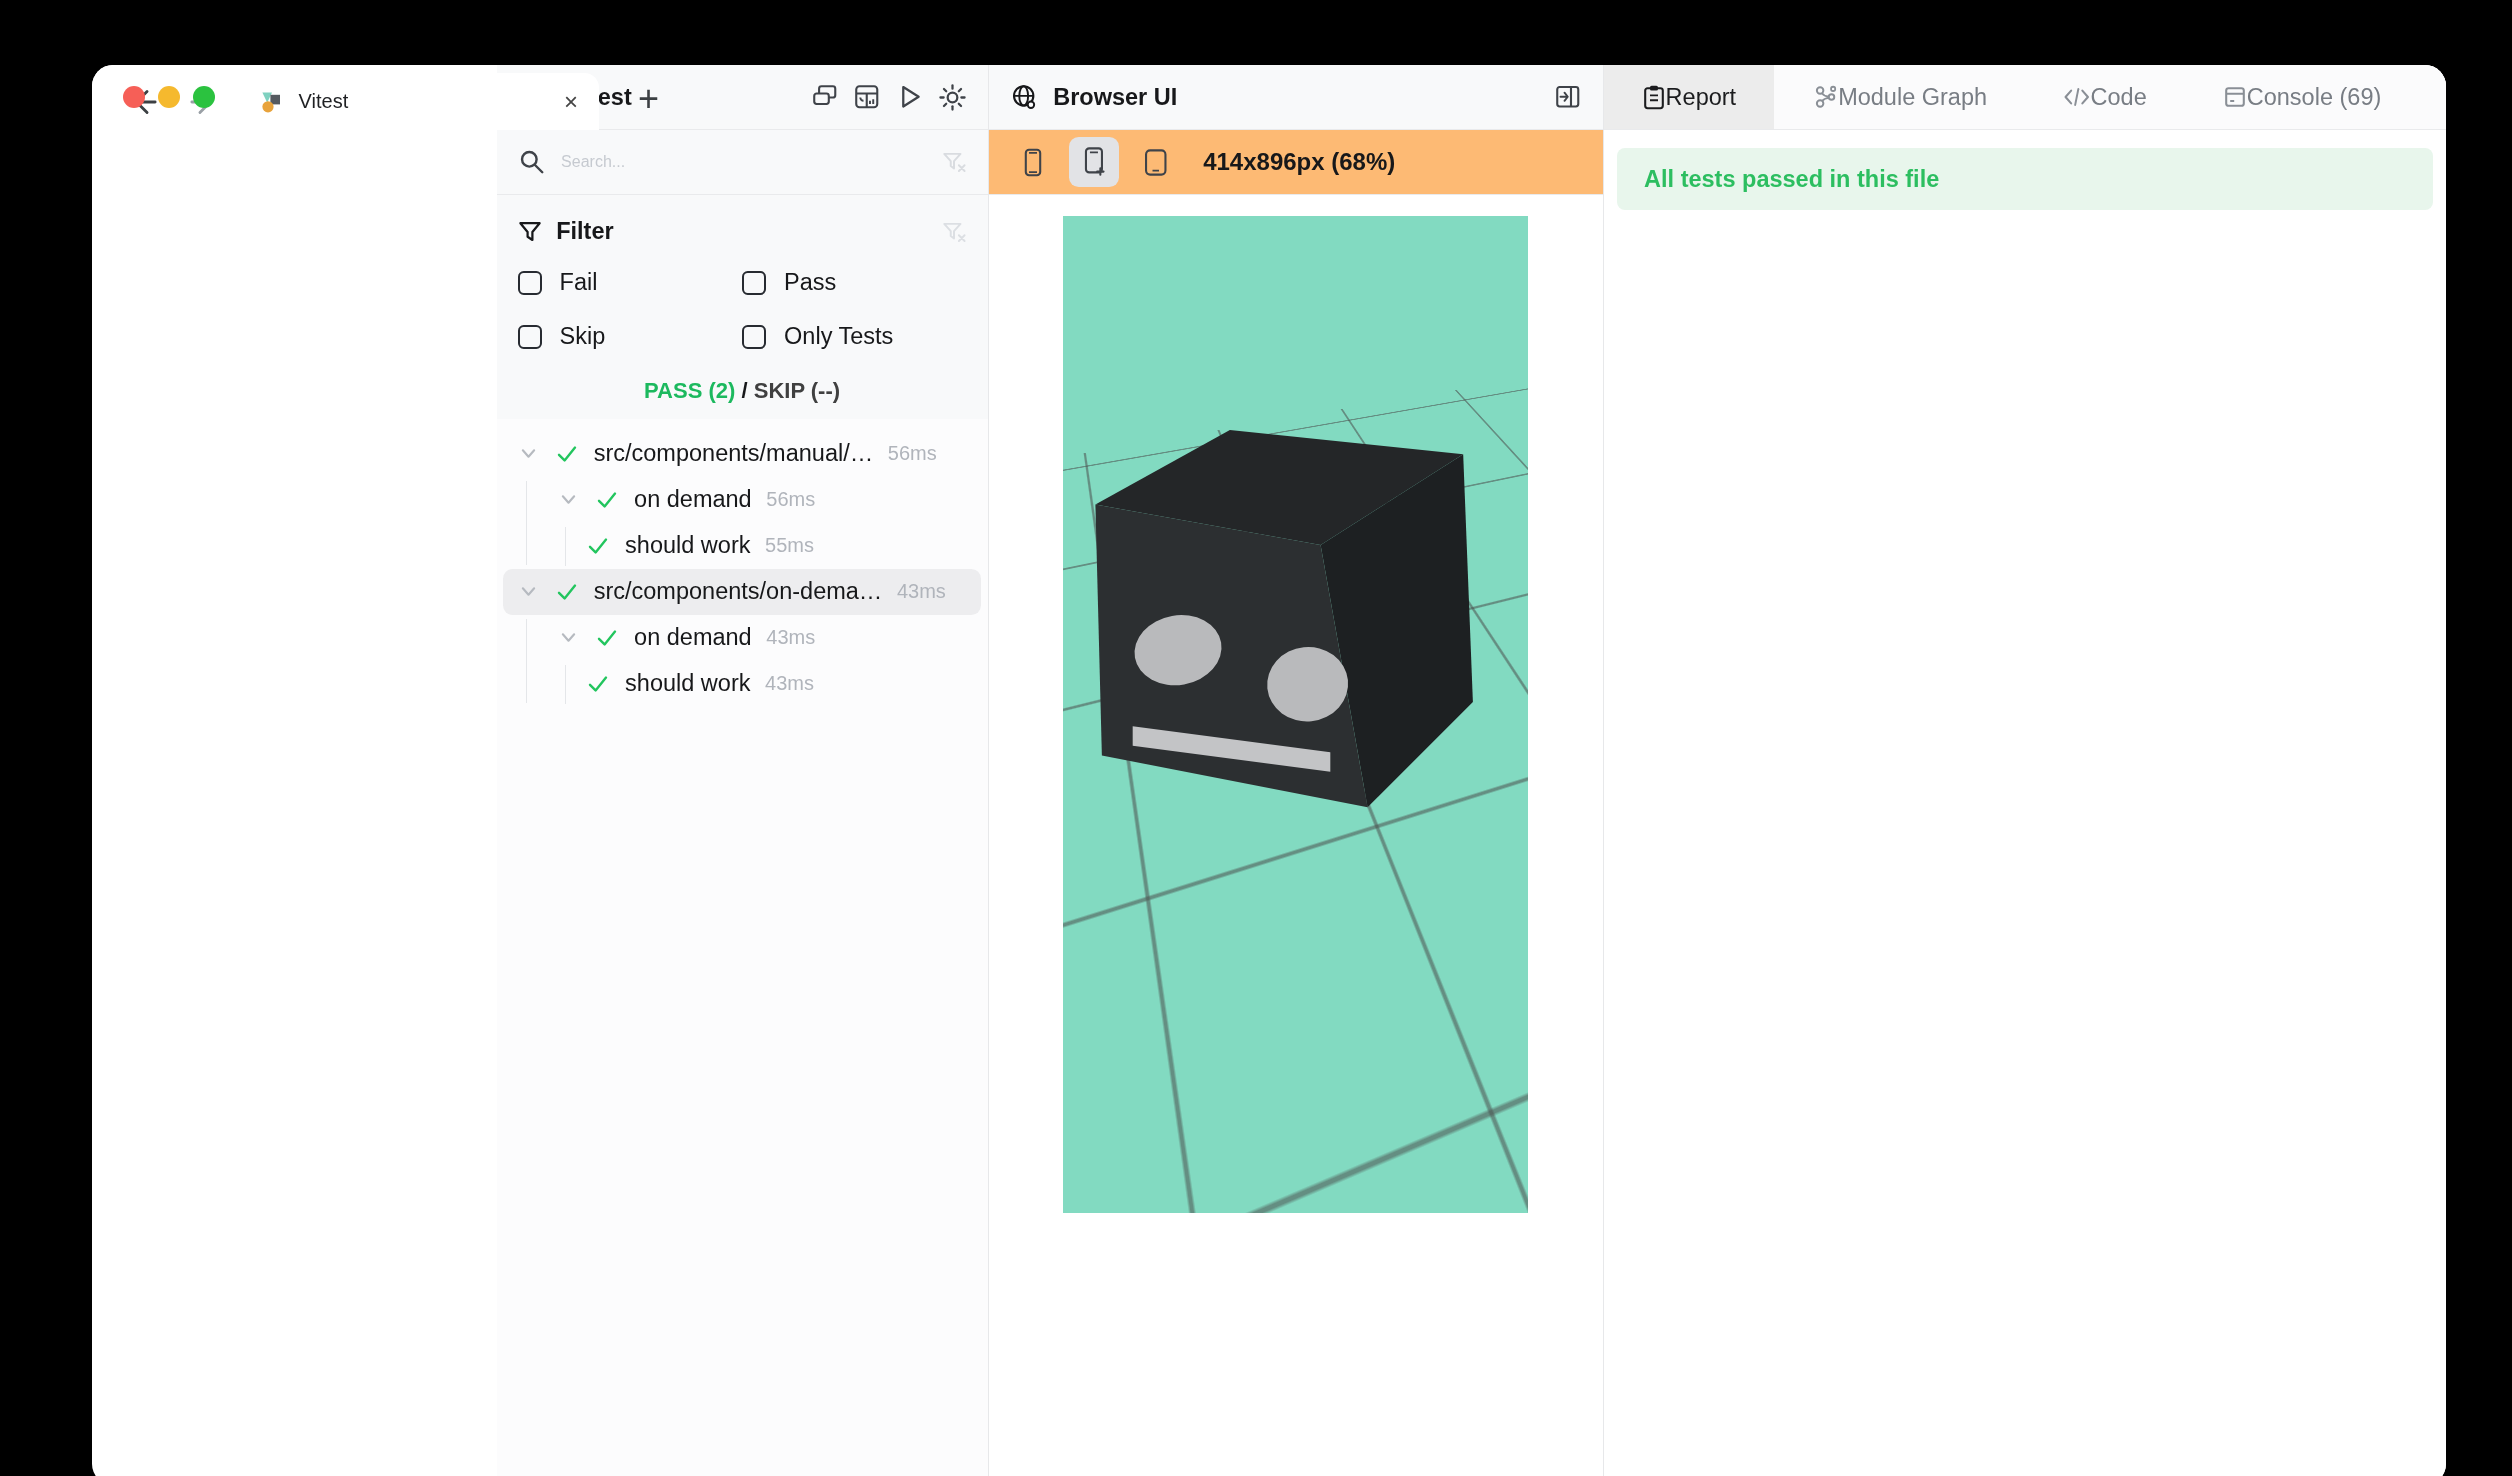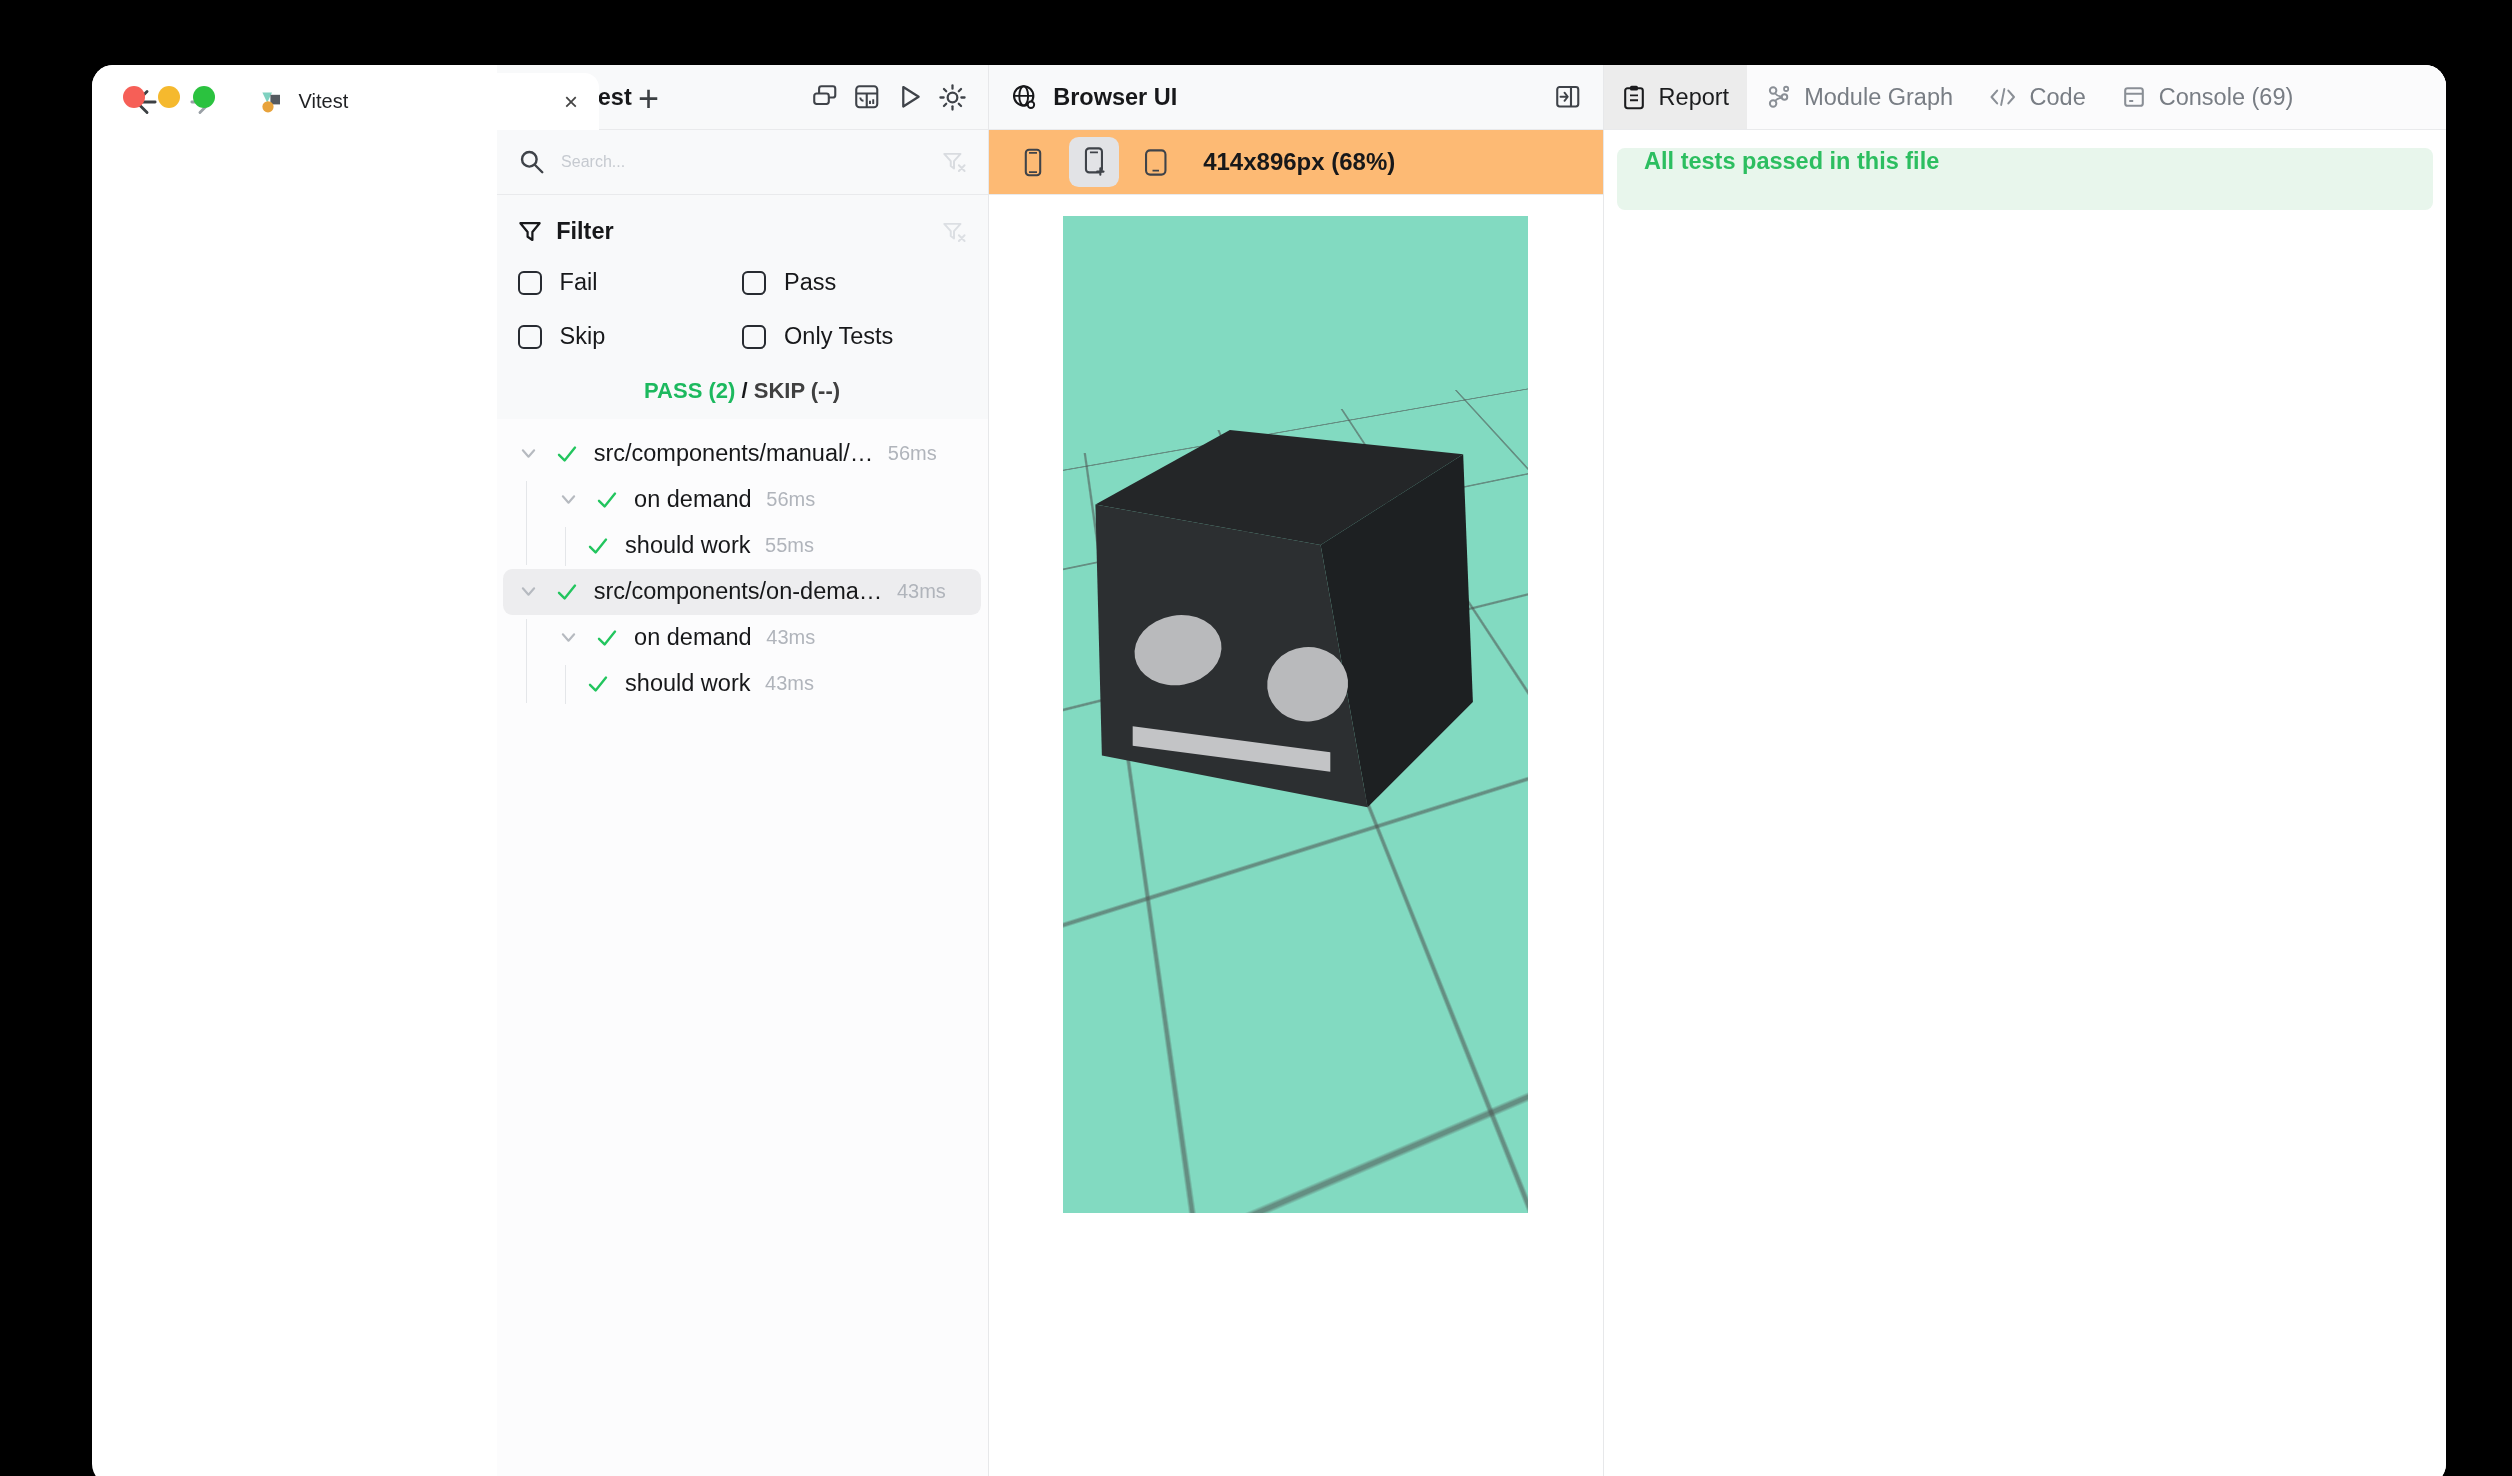--- a/index.html
+++ b/index.html
@@ -73,26 +73,26 @@
   .floor { position:absolute; left:-615px; top:202px; width:1700px; height:1942px;
            background:
              repeating-linear-gradient(90deg, rgba(75,80,78,.55) 0 1.6px, transparent 1.6px 128px),
              repeating-linear-gradient(0deg, rgba(75,80,78,.55) 0 1.6px, transparent 1.6px 128px);
            transform: perspective(769px) rotateX(56deg) rotateZ(-17deg); transform-origin:842px 0; }
   .cube-svg { position:absolute; inset:0; }
 
   
   .file-path { font-size:23.5px; color:#74787e; }
   .tabs-row { height:65px; background:#fbfbfc; border-bottom:1.6px solid #e9eaec; display:flex; flex:0 0 auto; }
-  .rtab { display:flex; align-items:center; gap:13px; padding:0 18px; font-size:23.5px; color:#787d84; }
+  .rtab { display:flex; align-items:center; padding:0 38px; font-size:23.5px; color:#787d84; }
   .rtab .ic { color:#8a8f96; }
   .rtab.active { background:#ececec; color:#1b1c1e; }
   .rtab.active .ic { color:#1b1c1e; }
   .banner { margin:18px 13px; height:62px; background:#e8f6ec; border-radius:8px; display:flex;
-            padding:0 27.5px; flex:0 0 auto; }
+            align-items:center; padding:0 27.5px; flex:0 0 auto; }
   .banner-text { color:#2cbe60; font-weight:bold; font-size:23.5px; }
   svg { display:block; }
 </style>
 </head>
 <body>
 
 <div class="window">
 
   <div class="tabstrip">
     <div class="lights">

